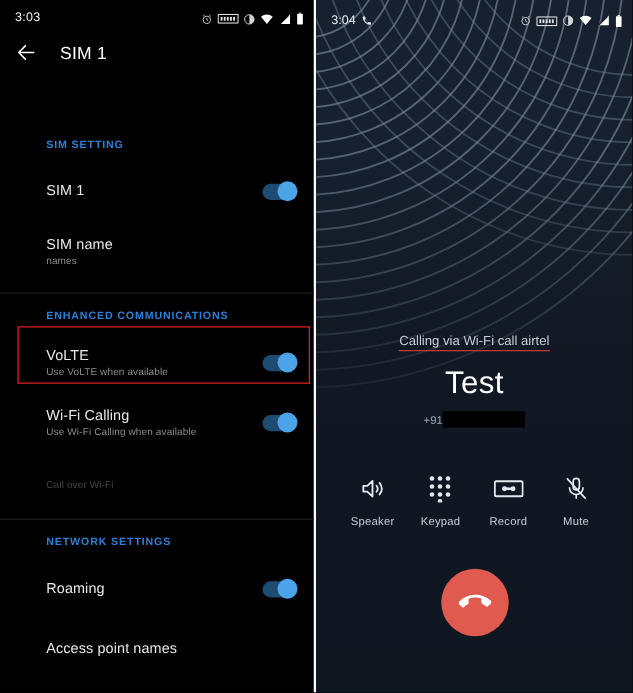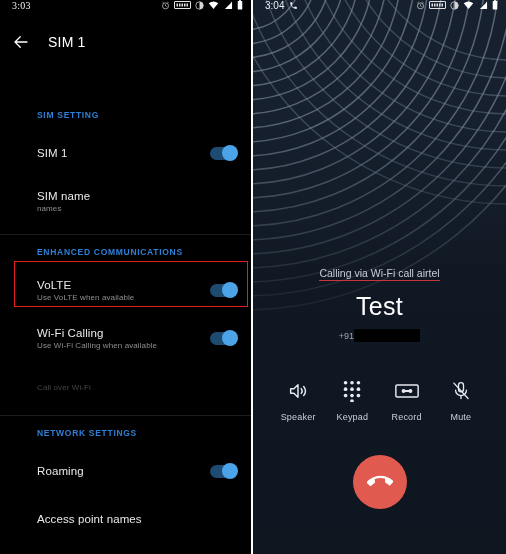--- a/index.html
+++ b/index.html
@@ -13,24 +13,23 @@
 
   
   .sim-panel {
     width: 253px; height: 554px;
     background: #000000;
     position: relative;
     border-right: 2px solid #ffffff;
   }
   .statusbar {
     height: 20px; width: 100%;
-    display: flex; align-items: flex-start;
+    display: flex; align-items: flex-end;
     padding: 0 8px 0 12px;
     position: relative;
-    font-family: Liberation Serif, serif;
   }
   .sb-time { font-size: 10px; color: #f2f2f2; letter-spacing: .2px; }
   .sb-right { margin-left: auto; display: flex; align-items: center; gap: 4px; }
   .sb-ico { display: block; }
 
   .appbar {
     height: 44px; display: flex; align-items: center;
     padding-left: 12px; gap: 18px;
   }
   .back-arrow { width: 18px; height: 18px; display:block; }
@@ -84,21 +83,21 @@
     position: relative; overflow: hidden;
     background: #141d2b;
   }
   .waves { position: absolute; inset: 0; }
   .wave-fade {
     position: absolute; left: 0; right: 0; top: 120px; bottom: 0;
     background: linear-gradient(to bottom, rgba(15,22,33,0) 0%, rgba(14,21,31,0.72) 38%, #0f1722 62%, #0e1620 100%);
   }
   .call-status-bar {
     position: relative; height: 20px; width: 100%;
-    display: flex; align-items: flex-start; padding: 0 8px 0 12px;
+    display: flex; align-items: center; padding: 13px 8px 0 12px;
   }
   .cs-left { display: flex; align-items: center; gap: 5px; }
   .cs-time { font-size: 10px; color: #e8edf4; }
 
   .call-info {
     position: absolute; left: 0; right: 0; top: 222px;
     text-align: center;
   }
   .via-line {
     display: inline-block;

